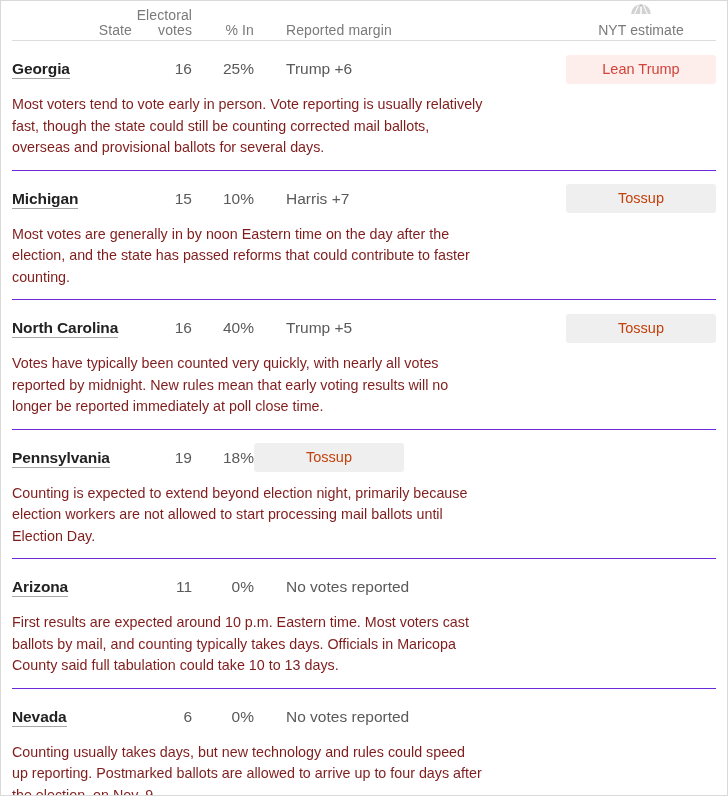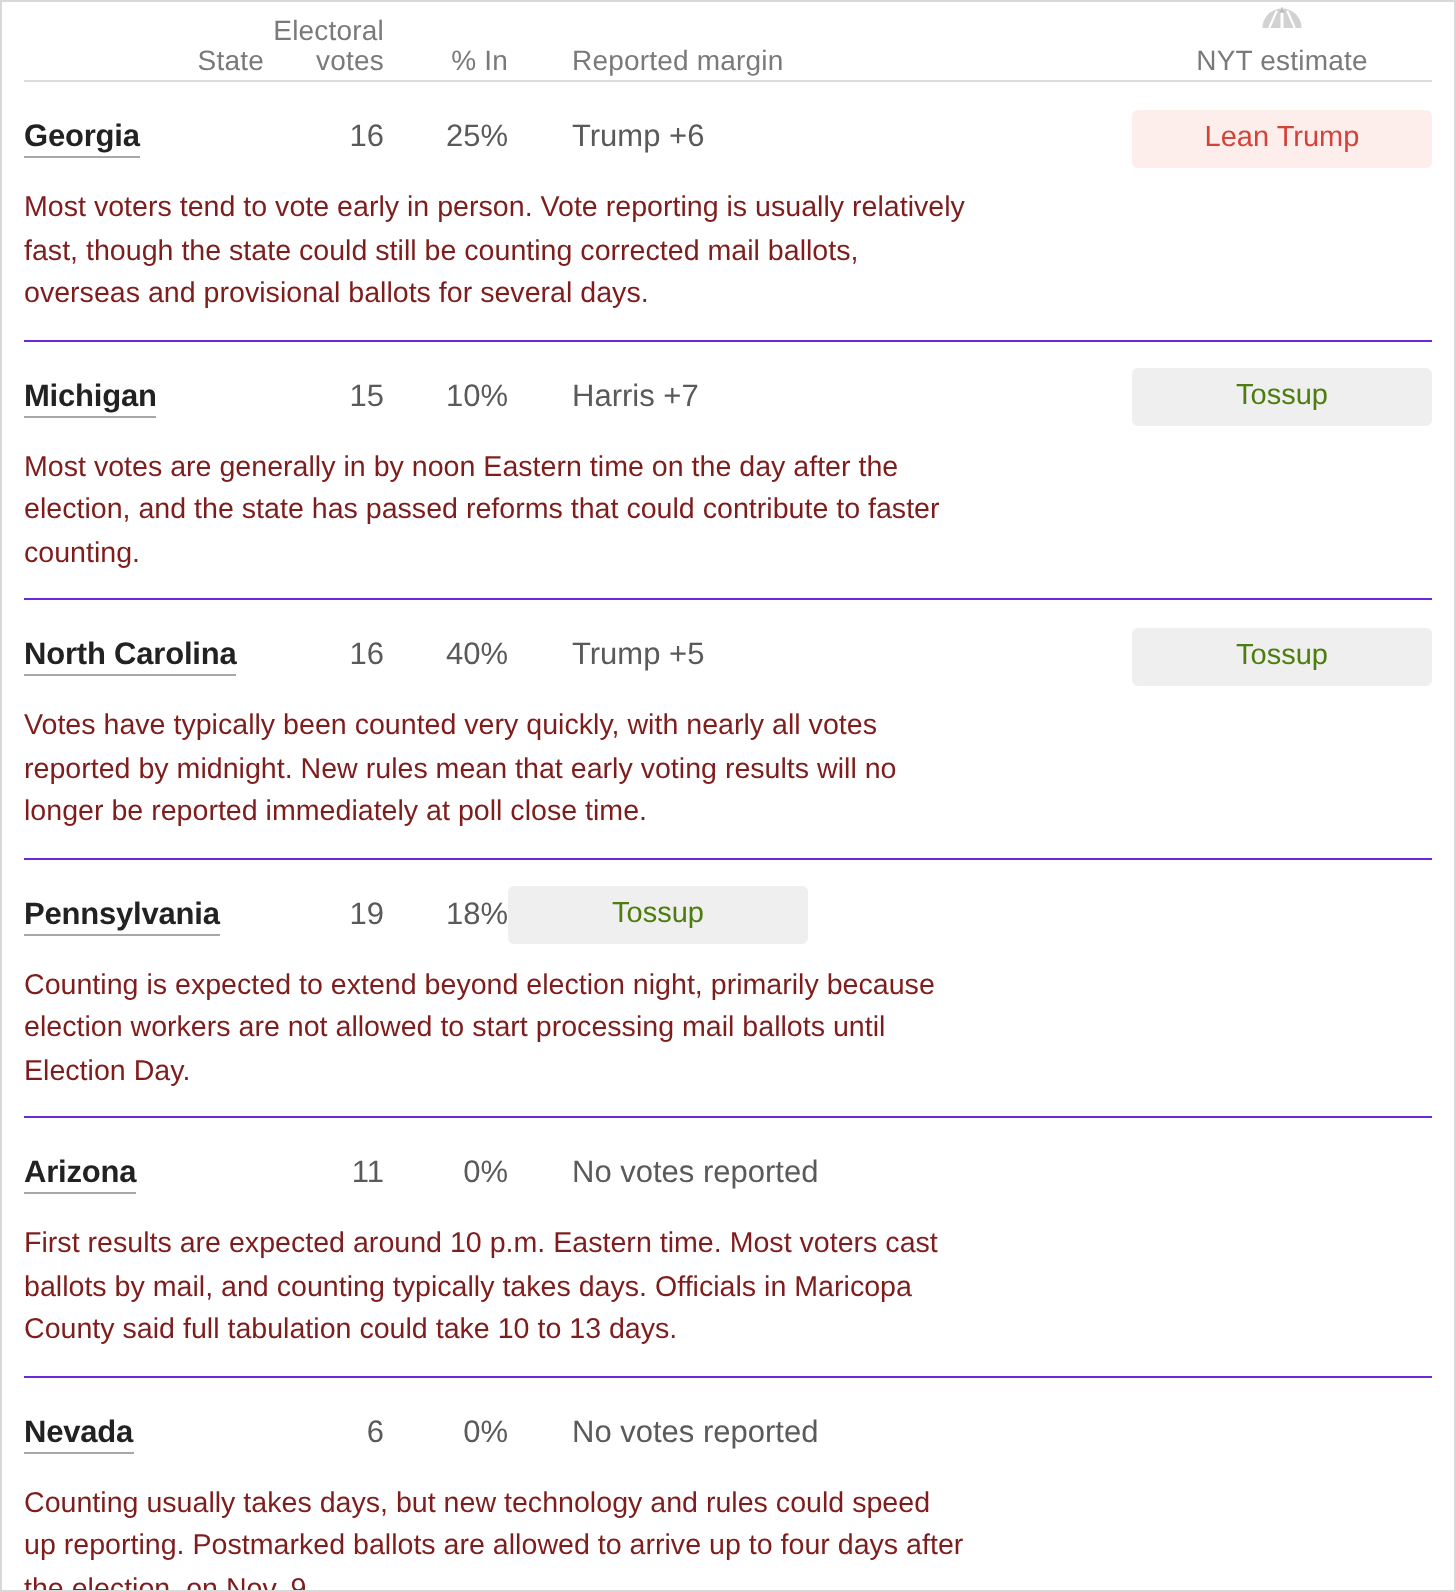--- a/index.html
+++ b/index.html
@@ -111,21 +111,21 @@
     line-height: 29px;
     height: 29px;
     border-radius: 3px;
   }
   .badge-lean-trump {
     background: #fdeeec;
     color: #d2433a;
   }
   .badge-tossup {
     background: #efefef;
-    color: #4d7c0f;
+    color: #c2410c;
   }
   .badge-empty { background: transparent; }
 
   .note {
     font-size: 14.3px;
     line-height: 21.5px;
     color: #7f1d1d;
     margin-top: 10px;
     max-width: 475px;
     padding-right: 4px;

